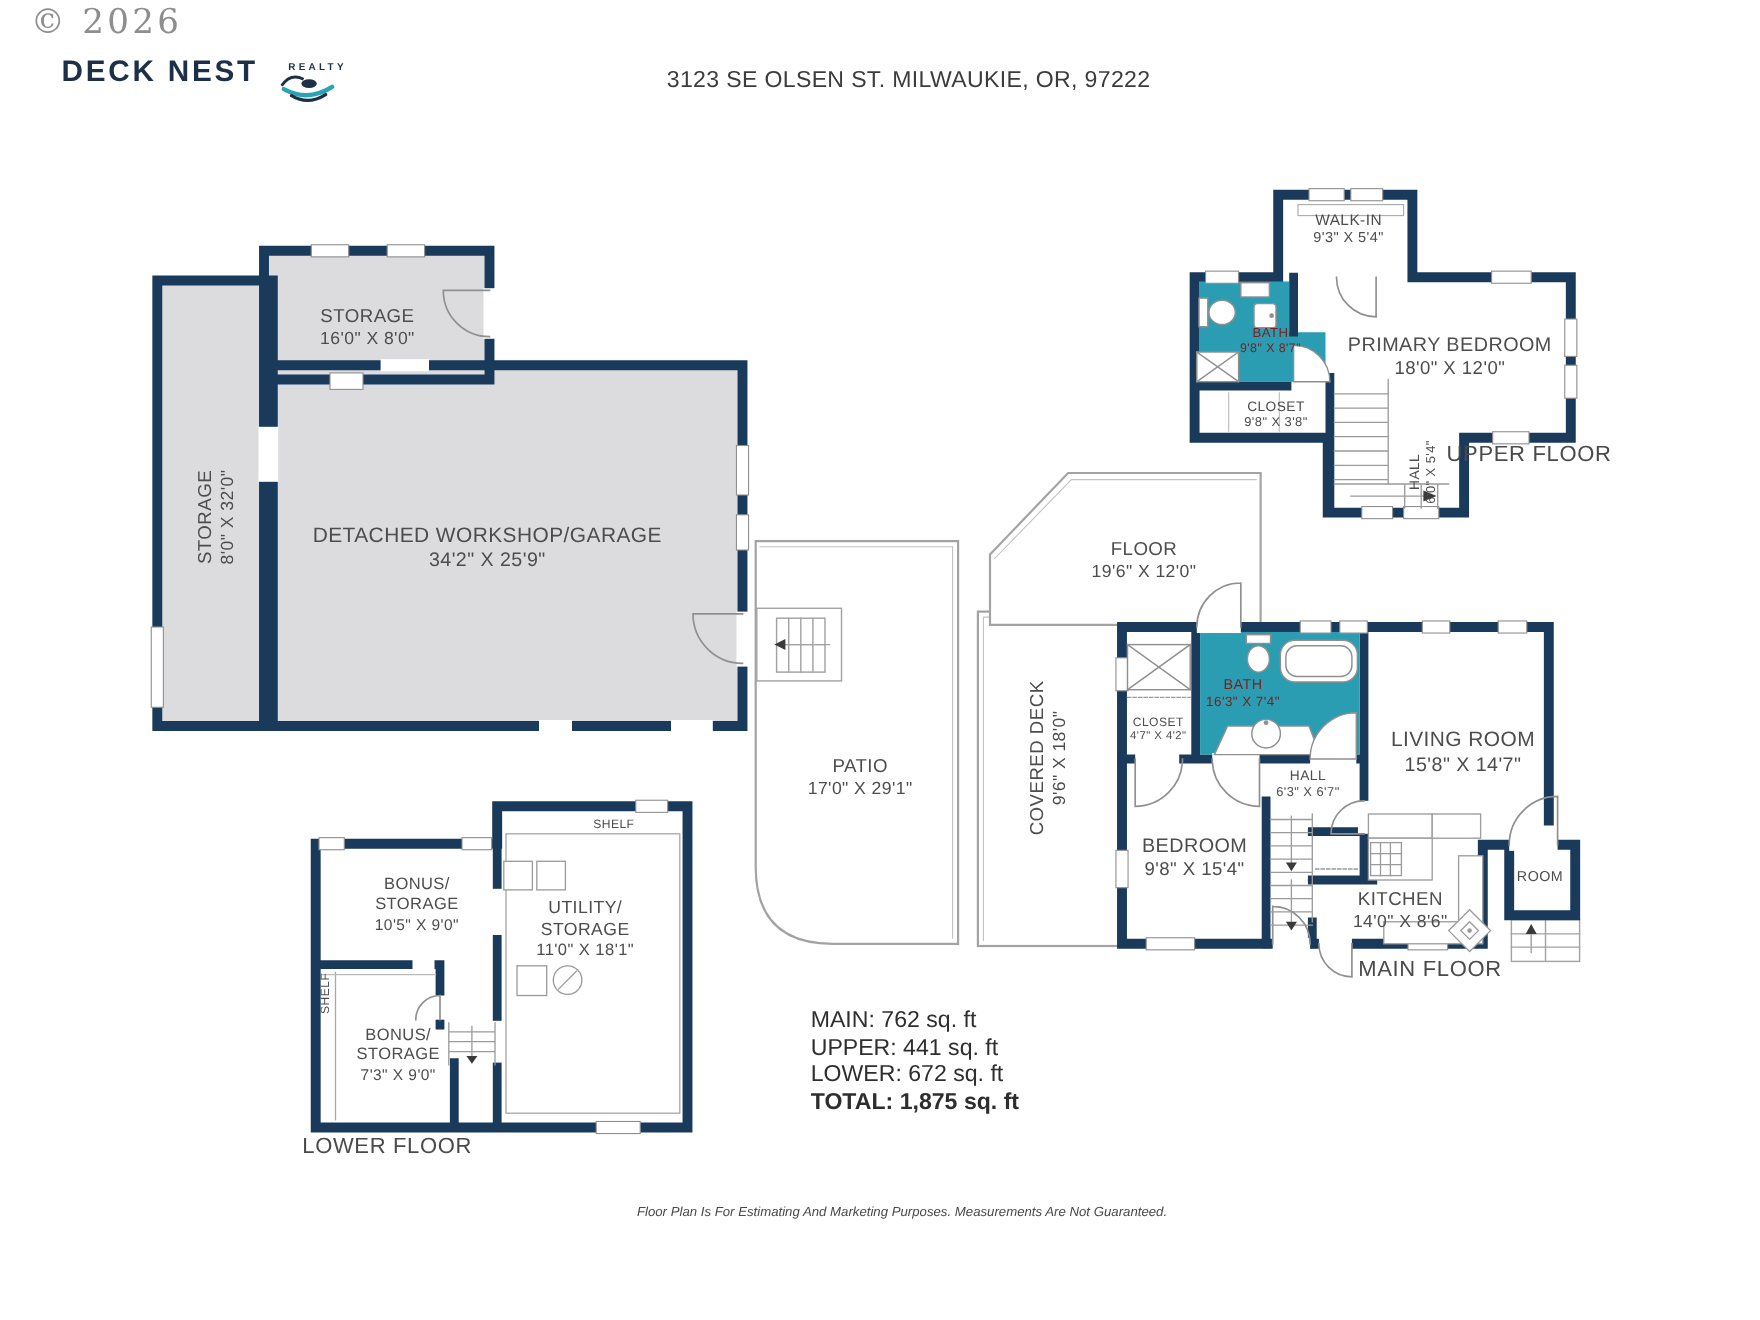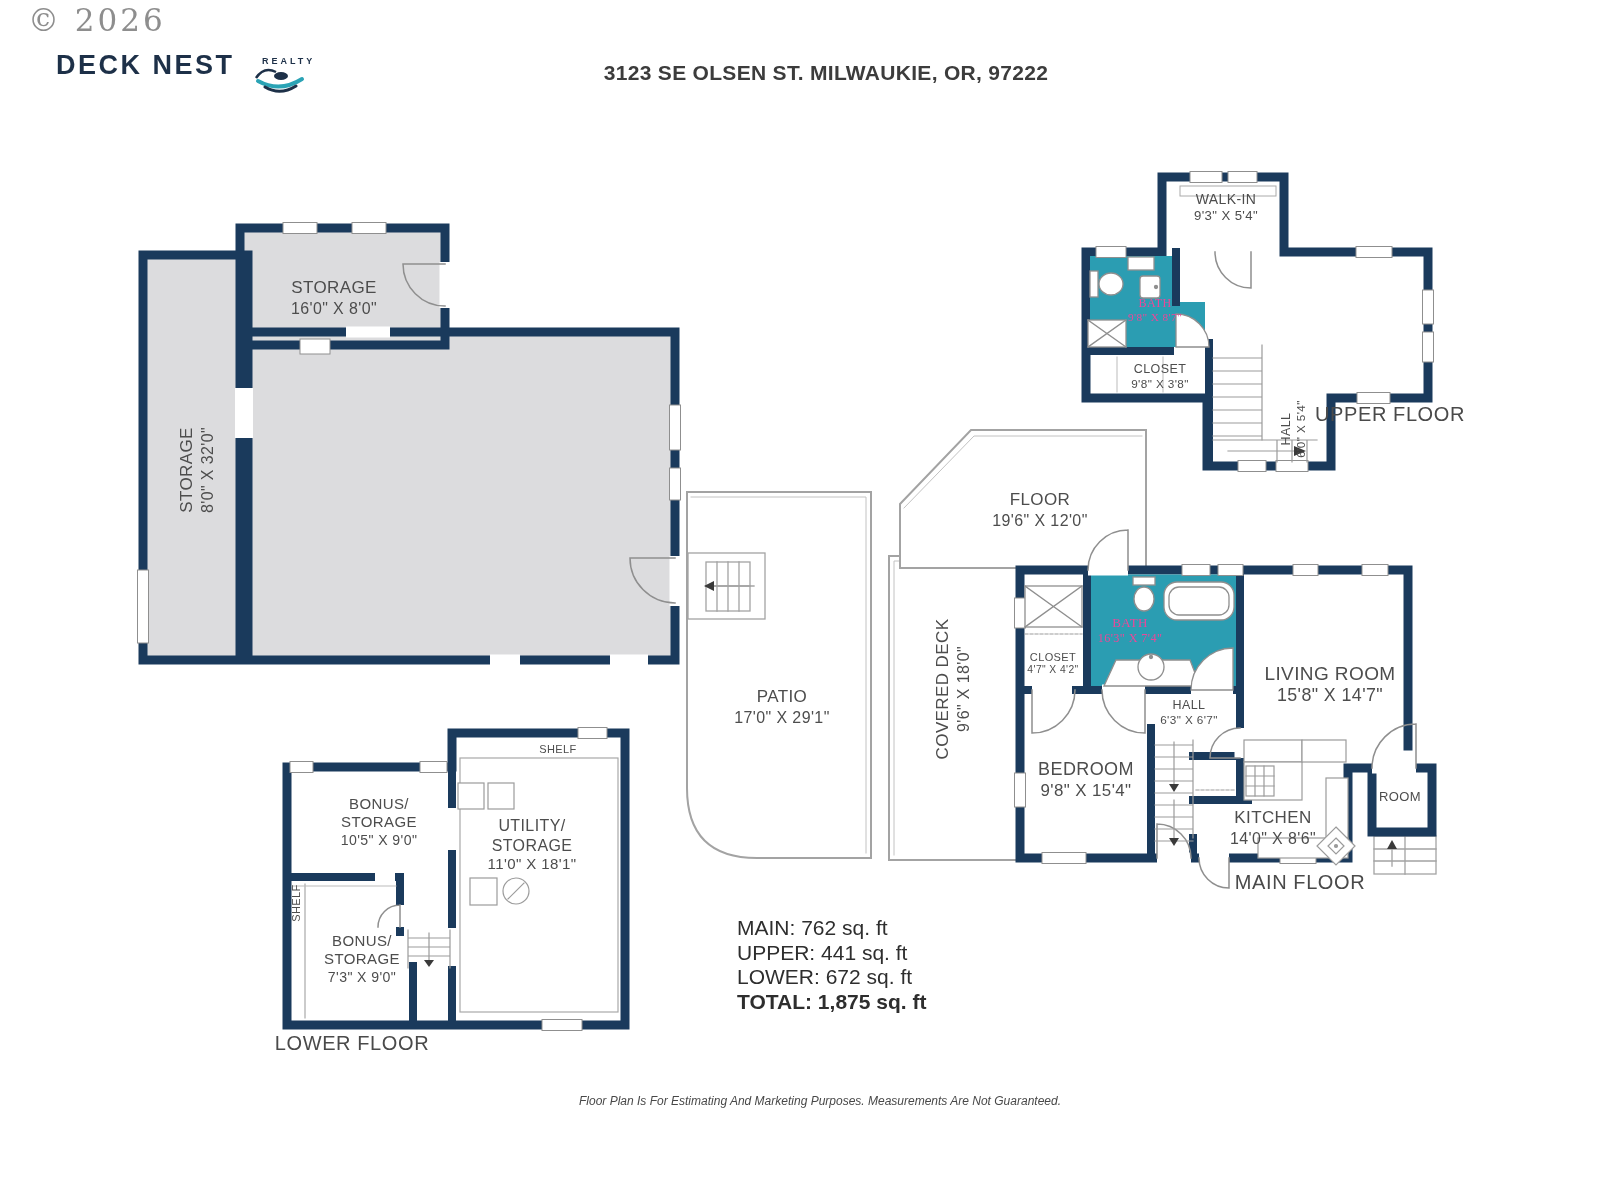--- a/index.html
+++ b/index.html
@@ -3,30 +3,30 @@
 <meta charset="utf-8">
 <style>
   html,body{margin:0;padding:0;background:#fff;font-family:"Liberation Sans",sans-serif;}
   #page{position:relative;width:1580px;height:1200px;background:#fff;overflow:hidden;}
   #plan-svg{position:absolute;left:0;top:0;}
   .lbl{position:absolute;transform:translate(-50%,-50%);text-align:center;color:#4d4d4d;
        line-height:1.22;white-space:nowrap;letter-spacing:.4px;}
   .lbl span{display:block;}
   .lbl .dims{font-size:.94em;}
   .lbl.rot{transform:translate(-50%,-50%) rotate(-90deg);}
-  .lbl.white{color:#ec4899;font-family:Liberation Serif, serif;}
+  .lbl.white{color:#7f1d1d;}
   .floor-label{position:absolute;transform:translate(-50%,-50%);font-size:20px;color:#4a4a4a;
        letter-spacing:.6px;white-space:nowrap;}
   .watermark{position:absolute;left:28px;top:2px;font-family:"DejaVu Serif",serif;font-size:31px;
        color:#8e8e8e;letter-spacing:3px;}
   .brand{position:absolute;left:56px;top:50px;font-size:27px;font-weight:bold;letter-spacing:2.5px;color:#1d3048;}
   .brand-sub{position:absolute;left:262px;top:56px;font-size:9px;font-weight:bold;letter-spacing:3px;color:#1d3048;text-align:right;}
   .nest{position:absolute;left:254px;top:62px;}
   .address{position:absolute;left:826px;top:73px;transform:translate(-50%,-50%);font-size:21px;
-       font-weight:bold;color:#3c3c3c;letter-spacing:.3px;white-space:nowrap;}
+       font-weight:normal;color:#3c3c3c;letter-spacing:.3px;white-space:nowrap;}
   .summary{position:absolute;left:737px;top:916px;font-size:21px;color:#2e2e2e;line-height:24.5px;}
   .summary div{white-space:nowrap;}
   .summary .total{font-weight:bold;}
   .disclaimer{position:absolute;left:808px;top:1101px;transform:translate(-50%,-50%);font-style:italic;
        font-size:12px;color:#484848;white-space:nowrap;margin-left:12px;}
 </style>
 </head>
 <body>
 
 <div id="page">
@@ -272,32 +272,40 @@
 <div class="address">3123 SE OLSEN ST. MILWAUKIE, OR, 97222</div>
 
 <div class="lbl" style="left:334px;top:298px;font-size:17px">
   <span>STORAGE</span>
   <span class="dims">16'0" X 8'0"</span>
 </div>
 <div class="lbl rot" style="left:197px;top:470px;font-size:17px">
   <span>STORAGE</span>
   <span class="dims">8'0" X 32'0"</span>
 </div>
+<div class="lbl" style="left:443px;top:498px;font-size:19px">
+  <span>DETACHED WORKSHOP/GARAGE</span>
+  <span class="dims">34'2" X 25'9"</span>
+</div>
 
 <div class="lbl" style="left:1226px;top:208px;font-size:14px">
   <span>WALK-IN</span>
   <span class="dims">9'3" X 5'4"</span>
 </div>
 <div class="lbl white" style="left:1155px;top:310px;font-size:12px">
   <span>BATH</span>
   <span class="dims">9'8" X 8'7"</span>
 </div>
 <div class="lbl" style="left:1160px;top:377px;font-size:12.5px">
   <span>CLOSET</span>
   <span class="dims">9'8" X 3'8"</span>
+</div>
+<div class="lbl" style="left:1318px;top:324px;font-size:18px">
+  <span>PRIMARY BEDROOM</span>
+  <span class="dims">18'0" X 12'0"</span>
 </div>
 <div class="lbl rot" style="left:1294px;top:429px;font-size:12.5px">
   <span>HALL</span>
   <span class="dims">6'0" X 5'4"</span>
 </div>
 <div class="floor-label" style="left:1390px;top:414px">UPPER FLOOR</div>
 
 <div class="lbl" style="left:1040px;top:510px;font-size:17px">
   <span>FLOOR</span>
   <span class="dims">19'6" X 12'0"</span>

